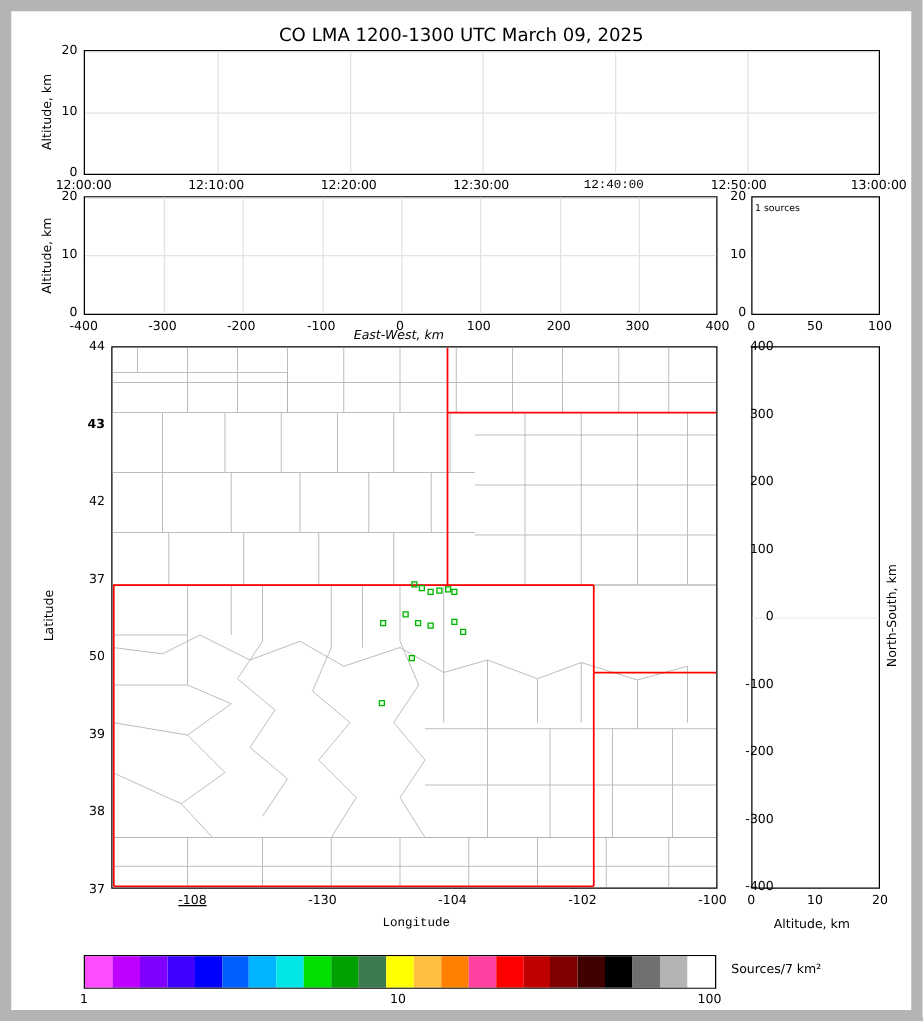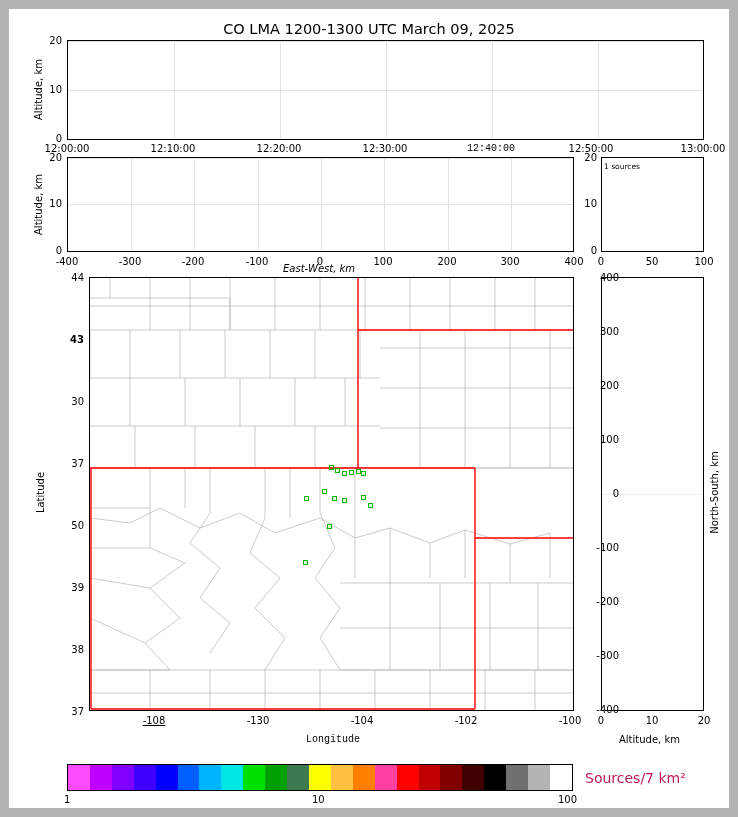--- a/index.html
+++ b/index.html
@@ -66,22 +66,22 @@
   }
   .cbar-wrap {
     position:absolute;
     border:1px solid #000;
     box-sizing:border-box;
     display:flex;
   }
   .cbar-seg { height:100%; flex:1 1 auto; }
   .cbar-title {
     position:absolute;
-    font-size:14px;
-    color:#be185d;
+    font-size:10px;
+    color:#000000;
   }
   .cbar-tick { position:absolute; font-size:10px; color:#000; }
   .small-note {
     position:absolute;
     font-size:7.5px;
     color:#000;
   }
 </style>
 </head>
 <body>
@@ -229,21 +229,21 @@
   <div class="src-pt" style="left:295px; top:487px;"></div>
   <div class="src-pt" style="left:323px; top:487px;"></div>
   <div class="src-pt" style="left:333px; top:489px;"></div>
   <div class="src-pt" style="left:352px; top:486px;"></div>
   <div class="src-pt" style="left:359px; top:494px;"></div>
   <div class="src-pt" style="left:318px; top:515px;"></div>
   <div class="src-pt" style="left:294px; top:551px;"></div>
 
   <div class="tick-label tl-right" style="left:47px; top:263px; width:28px;">44</div>
   <div class="tick-label tl-right" style="left:47px; top:325px; width:28px;font-weight:bold;">43</div>
-  <div class="tick-label tl-right" style="left:47px; top:387px; width:28px;">30</div>
+  <div class="tick-label tl-right" style="left:47px; top:387px; width:28px;">42</div>
   <div class="tick-label tl-right" style="left:47px; top:449px; width:28px;">37</div>
   <div class="tick-label tl-right" style="left:47px; top:511px; width:28px;">50</div>
   <div class="tick-label tl-right" style="left:47px; top:573px; width:28px;">39</div>
   <div class="tick-label tl-right" style="left:47px; top:635px; width:28px;">38</div>
   <div class="tick-label tl-right" style="left:47px; top:697px; width:28px;">37</div>
   <div class="axis-label rot-90" style="left:1px; top:478px; width:60px; text-align:center;">Latitude</div>
 
   <div class="tick-label tl-center" style="left:120px; top:706px; width:50px;text-decoration:underline;">-108</div>
   <div class="tick-label tl-center" style="left:224px; top:706px; width:50px;">-130</div>
   <div class="tick-label tl-center" style="left:328px; top:706px; width:50px;">-104</div>

